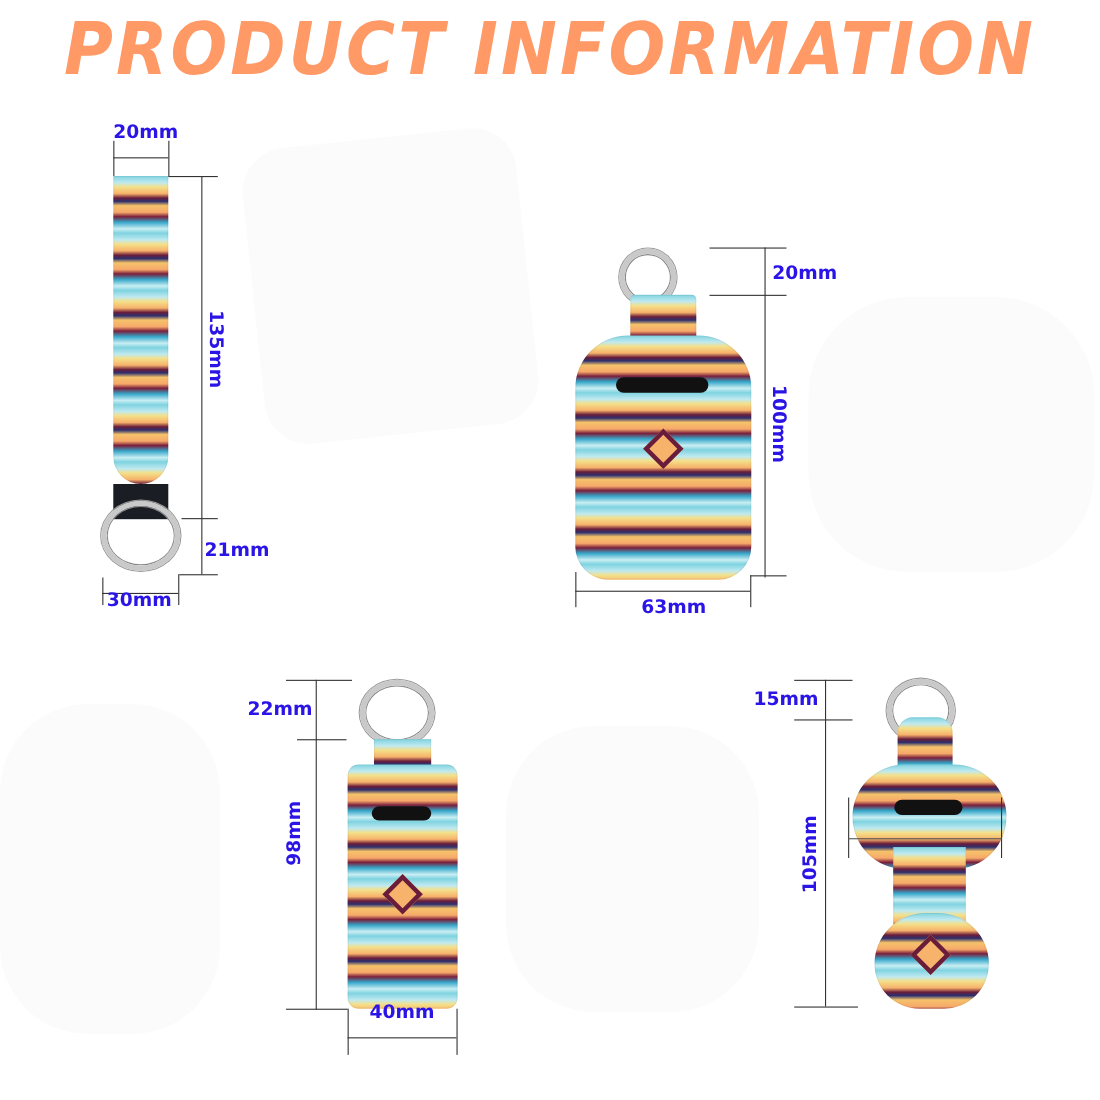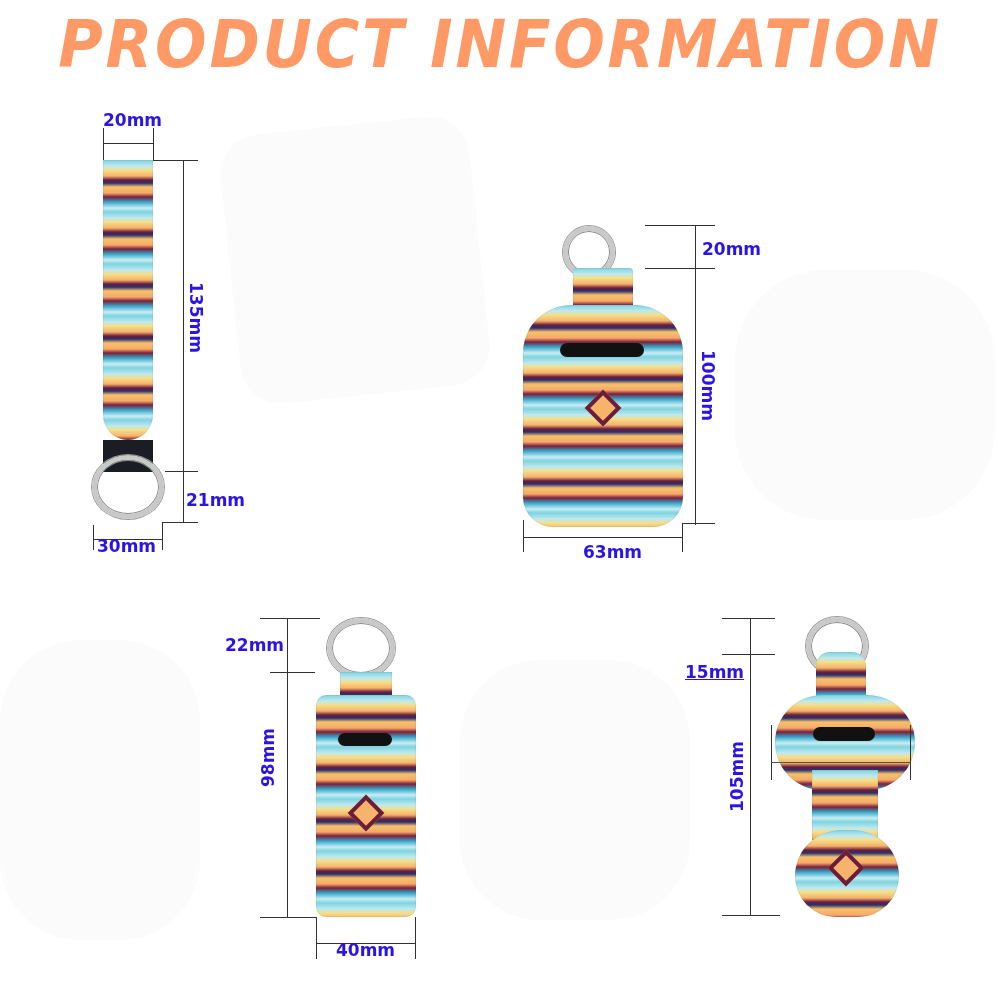--- a/index.html
+++ b/index.html
@@ -91,34 +91,34 @@
   <div class="line" style="left:260px;top:618px;width:60px;height:1px;"></div>
   <div class="line" style="left:270px;top:672px;width:45px;height:1px;"></div>
   <div class="line" style="left:287px;top:618px;width:1px;height:300px;"></div>
   <div class="line" style="left:260px;top:917px;width:56px;height:1px;"></div>
   <div class="label" style="left:225px;top:635px;">22mm</div>
   <div class="label vlabel" style="left:279px;top:750px;transform:rotate(-90deg);transform-origin:left top;top:787px;left:258px;">98mm</div>
 
   <div class="line" style="left:316px;top:917px;width:1px;height:42px;"></div>
   <div class="line" style="left:415px;top:917px;width:1px;height:42px;"></div>
   <div class="line" style="left:316px;top:943px;width:99px;height:1px;"></div>
-  <div class="label" style="left:336px;top:940px;">40mm</div>
+  <div class="label" style="left:336px;top:910px;">40mm</div>
 </div>
 
 <div>
   <div class="ring" style="left:806px;top:617px;width:62px;height:58px;"></div>
   <div class="piece aztec" style="left:816px;top:652px;width:50px;height:45px;border-radius:14px 14px 0 0;"></div>
   <div class="piece aztec" style="left:775px;top:695px;width:140px;height:95px;border-radius:50px;"></div>
   <div class="piece aztec" style="left:812px;top:770px;width:66px;height:70px;"></div>
   <div class="piece aztec" style="left:795px;top:830px;width:104px;height:87px;border-radius:50px 50px 44px 44px;"></div>
   <div class="slot" style="left:813px;top:727px;width:62px;height:14px;"></div>
   <div class="diamond" style="left:833px;top:855px;"></div>
 
   <div class="line" style="left:722px;top:618px;width:53px;height:1px;"></div>
   <div class="line" style="left:722px;top:654px;width:53px;height:1px;"></div>
   <div class="line" style="left:750px;top:618px;width:1px;height:297px;"></div>
   <div class="line" style="left:722px;top:915px;width:58px;height:1px;"></div>
   <div class="line" style="left:771px;top:725px;width:1px;height:55px;"></div>
   <div class="line" style="left:910px;top:725px;width:1px;height:55px;"></div>
   <div class="line" style="left:771px;top:762px;width:140px;height:1px;background:#555;"></div>
-  <div class="label" style="left:685px;top:662px;text-decoration:underline;">15mm</div>
+  <div class="label" style="left:685px;top:626px;">15mm</div>
   <div class="label vlabel" style="transform:rotate(-90deg);transform-origin:left top;left:727px;top:812px;">105mm</div>
 </div>
 
 </body></html>

